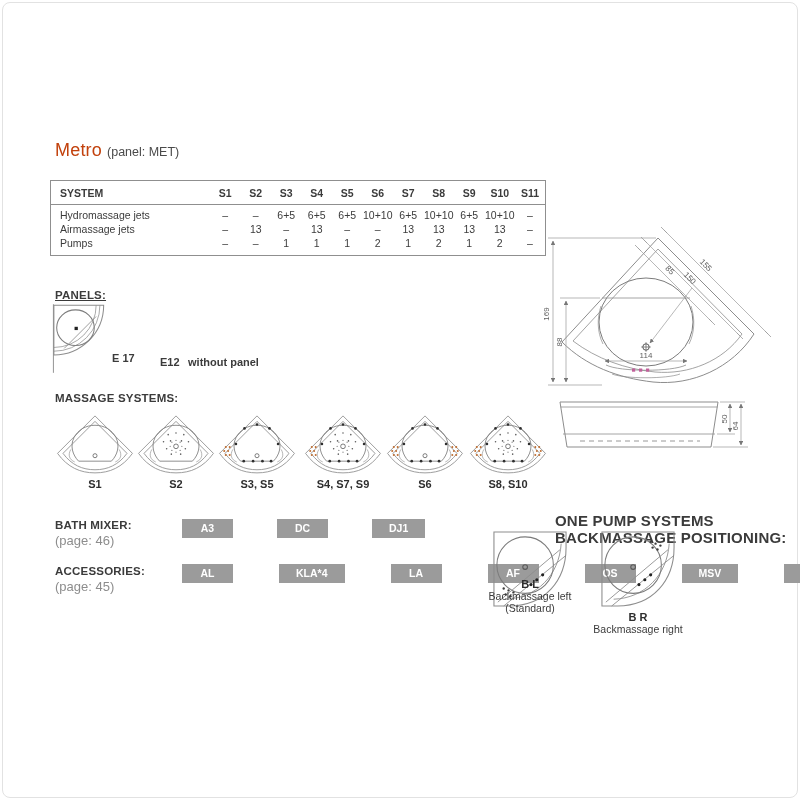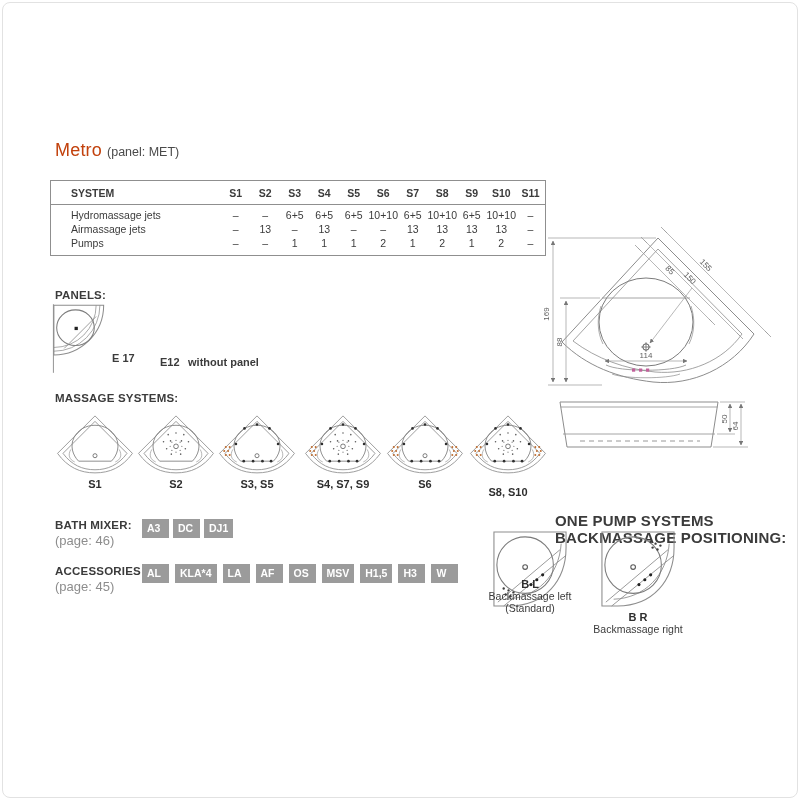--- a/index.html
+++ b/index.html
@@ -8,32 +8,32 @@
   .scan-edge{position:absolute;inset:2px;border:1px solid #e2e2e2;border-radius:8px;pointer-events:none;}
 
   
   .title-name{font-size:18px;color:#c2410c;letter-spacing:0.2px;}
   .title-code{font-size:12.5px;color:#4a4a4a;margin-left:5px;}
 
   
   table.spec{border-collapse:collapse;position:absolute;left:50px;top:180px;width:496px;table-layout:fixed;border:1px solid #8f8f8f;background:#fff;}
   table.spec th,table.spec td{font-size:10.5px;text-align:center;padding:1px 0;color:#3b3b3b;white-space:nowrap;}
   table.spec thead th{font-weight:700;padding:6px 0 5px;border-bottom:1px solid #8f8f8f;}
-  table.spec th.lbl,table.spec td.lbl{width:150px;text-align:left;padding-left:20px;}
+  table.spec th.lbl,table.spec td.lbl{width:150px;text-align:left;padding-left:9px;}
   table.spec tbody tr:first-child td{padding-top:4px;margin-left:23px;}
   table.spec tbody tr:last-child td{padding-bottom:6px;}
 
   .heading{font-size:11.5px;font-weight:700;color:#3b3b3b;letter-spacing:0.2px;}
   .page-note{font-size:13px;color:#8d8d8d;}
 
   .code-label{font-size:11px;font-weight:700;color:#3b3b3b;}
 
   
   .chip-row{display:flex;gap:6px;align-items:flex-start;}
-  .chip{display:inline-block;background:#9b9b9b;color:#fff;font-weight:700;font-size:10.5px;text-align:left;padding:4px 5px;min-width:17px;line-height:11px;}
+  .chip{display:inline-block;background:#9b9b9b;color:#fff;font-weight:700;font-size:10.5px;text-align:center;padding:4px 17px;min-width:17px;line-height:11px;margin-left:40px;}
 
   
   .tub-icon{width:80px;height:64px;}
   .massage-label{width:80px;text-align:center;font-size:11px;font-weight:700;color:#2e2e2e;}
 
   
   .bm-block{width:110px;text-align:center;line-height:12px;}
   .bm-code{font-size:11px;font-weight:700;color:#2e2e2e;}
   .bm-desc,.bm-note{font-size:10.5px;color:#3b3b3b;}
 
@@ -251,21 +251,21 @@
       <path d="M190 194 V222" marker-start="url(#arrow)" marker-end="url(#arrow)"></path>
       <path d="M201 194 V235" marker-start="url(#arrow)" marker-end="url(#arrow)"></path>
     </g>
     <g stroke="none">
       <text class="dim-text" x="187" y="209" text-anchor="middle" transform="rotate(-90 187 209)">50</text>
       <text class="dim-text" x="198" y="216" text-anchor="middle" transform="rotate(-90 198 216)">64</text>
     </g>
   </g>
 </svg>
 
-<div class="abs heading" style="left:55px;top:289px;">PANELS:</div>
+<div class="abs heading" style="left:55px;top:289px;text-decoration:underline;">PANELS:</div>
 <svg class="abs" style="left:52px;top:303px;" width="62" height="72" viewBox="0 0 66 76">
   <g fill="none" stroke="#8d8d8d" stroke-width="1.1">
     <path d="M1.5 1 V74" stroke-width="1"></path>
     <path d="M2 2 L55 2 A53 53 0 0 1 2 55 Z"></path>
     <path d="M51 2 A49 49 0 0 1 2 51" stroke-width="0.8"></path>
     <path d="M47 2 A45 45 0 0 1 2 47" stroke-width="0.8"></path>
     <ellipse cx="25" cy="26" rx="20" ry="19" stroke="#7c7c7c"></ellipse>
     <path d="M47 14 L13 48" stroke-width="0.9"></path>
   </g>
   <rect x="24" y="25" width="3.5" height="3.5" fill="#222"></rect>
@@ -314,21 +314,21 @@
     <use href="#backL"></use>
     <use href="#backR"></use>
     <use href="#drain-mid"></use>
 </svg>
 
 <div class="abs massage-label" style="left:55px;top:478px;">S1</div>
 <div class="abs massage-label" style="left:136px;top:478px;">S2</div>
 <div class="abs massage-label" style="left:217px;top:478px;">S3, S5</div>
 <div class="abs massage-label" style="left:303px;top:478px;">S4, S7, S9</div>
 <div class="abs massage-label" style="left:385px;top:478px;">S6</div>
-<div class="abs massage-label" style="left:468px;top:478px;margin-top:8px;">S8, S10</div>
+<div class="abs massage-label" style="left:468px;top:478px;">S8, S10</div>
 
 <div class="abs heading" style="left:55px;top:519px;">BATH MIXER:</div>
 <div class="abs page-note" style="left:55px;top:533px;">(page: 46)</div>
 <div class="abs chip-row" style="left:142px;top:519px;gap:4px;">
   <span class="chip">A3</span>
   <span class="chip">DC</span>
   <span class="chip">DJ1</span>
 </div>
 
 <div class="abs heading" style="left:55px;top:565px;">ACCESSORIES:</div>

